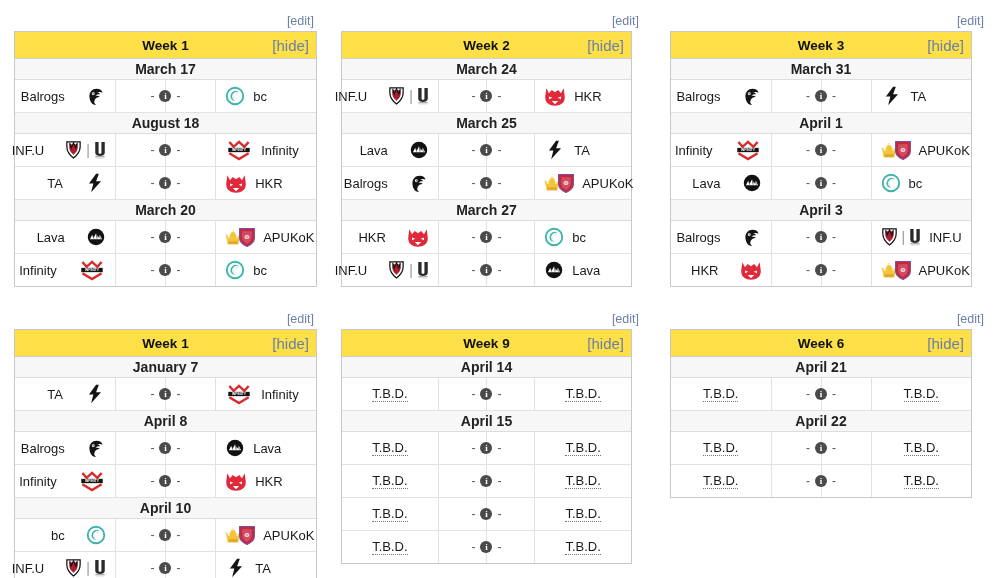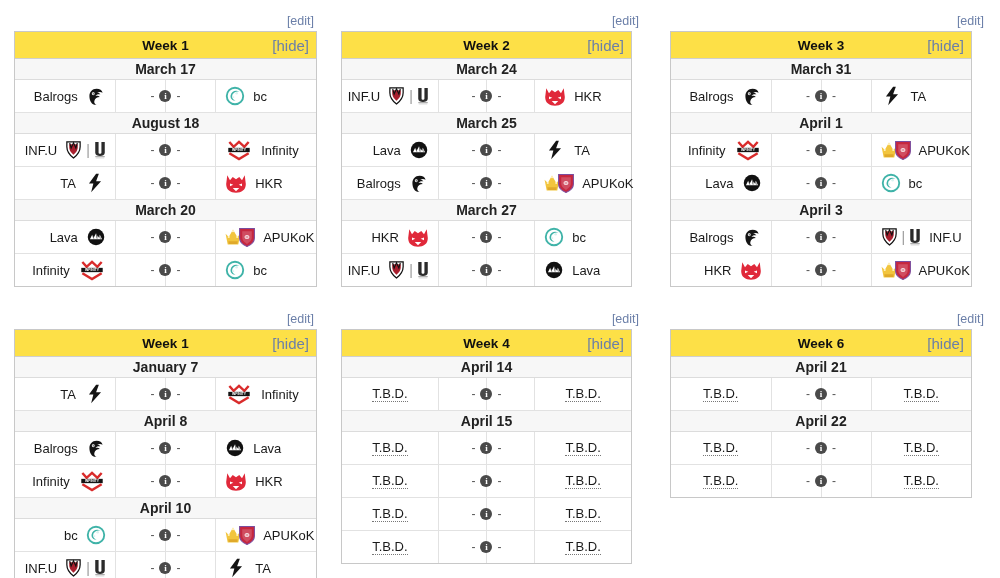--- a/index.html
+++ b/index.html
@@ -103,21 +103,21 @@
     border-right: 1px solid #e2e2e2;
   }
   .cell-right {
     border-left: 1px solid #e2e2e2;
   }
   .team-left {
     display: flex;
     align-items: center;
     justify-content: flex-end;
     padding-right: 8px;
-    gap: 7px;
+    gap: 20px;
   }
   .team-right {
     display: flex;
     align-items: center;
     justify-content: flex-start;
     padding-left: 8px;
     gap: 7px;
   }
   .tname {
     font-size: 13px;
@@ -986,21 +986,21 @@
       </div>
     </div>
     <div class="week-cell">
       <div class="edit-row"><a class="edit-link">[edit]</a></div>
       <div class="wbox w2">
         <table class="wtable">
           <tbody>
             <tr class="hdr-row">
               <td colspan="3">
                 <div class="hdr-inner">
-                  <span class="week-title">Week 4</span>
+                  <span class="week-title">Week 9</span>
                   <a class="hide-link">[hide]</a>
                 </div>
               </td>
             </tr>
             <tr class="date-row">
               <td colspan="3">April 14</td>
             </tr>
             <tr class="match-row">
               <td class="cell-left" style="width: 39%;">
                 <div class="team-left" style="justify-content:center;padding-right:0">

